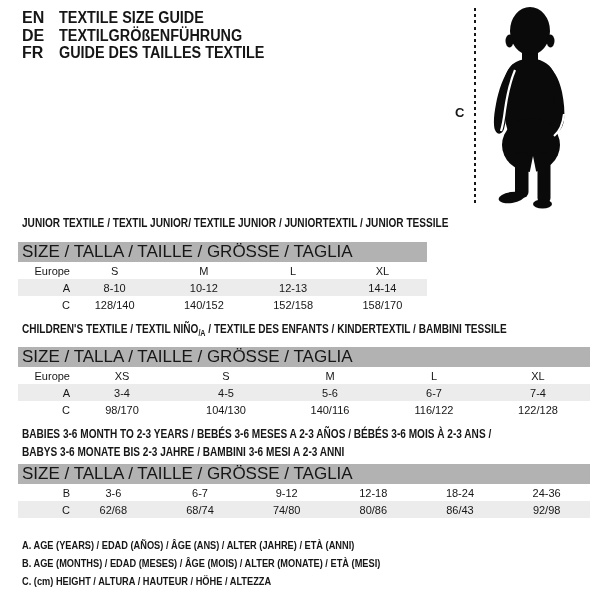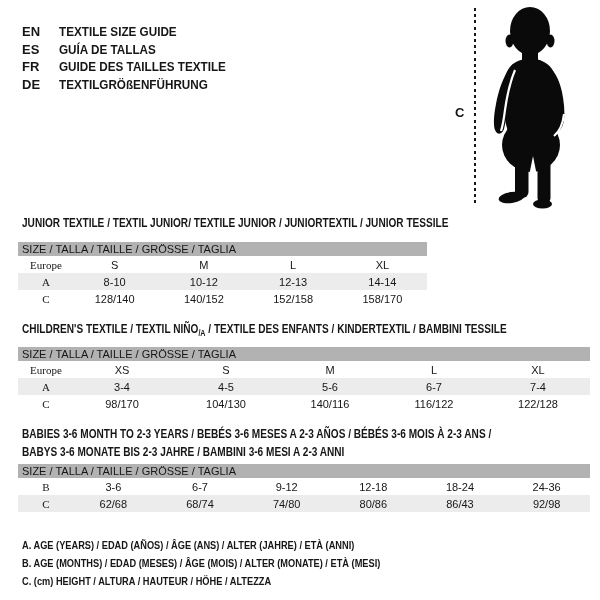--- a/index.html
+++ b/index.html
@@ -3,21 +3,21 @@
 <meta charset="utf-8">
 <style>
   html,body { margin:0; padding:0; }
   body {
     width:600px; height:600px; position:relative; background:#ffffff;
     font-family:"Liberation Sans", sans-serif; color:#161616;
     -webkit-font-smoothing:antialiased;
   }
 
   
-  .lang-list { position:absolute; left:22px; top:9px; font-weight:bold; font-size:13px; line-height:17.5px;margin-top:14px; }
+  .lang-list { position:absolute; left:22px; top:9px; font-weight:bold; font-size:16px; line-height:17.5px; }
   .lang-row { display:flex; }
   .lang-code { width:37px; flex:0 0 37px; }
   .lang-title { display:inline-block; transform:scaleX(.9); transform-origin:0 50%; white-space:nowrap; }
 
   
   .height-line {
     position:absolute; left:474px; top:8px; width:2px; height:198px;
     background:repeating-linear-gradient(to bottom, #161616 0 3px, transparent 3px 6.2px);
   }
   .height-label { position:absolute; left:455px; top:105px; font-weight:bold; font-size:13px; }
@@ -37,51 +37,47 @@
   .size-table {
     position:absolute; left:18px; border-collapse:collapse; table-layout:fixed;
     font-size:11px; color:#161616;
   }
   #junior-table   { top:242px; width:409px; }
   #children-table { top:347px; width:572px; }
   #babies-table   { top:464px; width:572px; }
   .size-table col.label-col { width:52px; }
   .size-table th {
     background:#b2b2b2; font-weight:normal; text-align:left;
-    height:14px; padding:0 0 0 4px; font-size:11px;
+    height:14px; padding:0 0 0 4px; font-size:17px;
   }
   .size-table td { height:17px; padding:0; text-align:center; }
-  .size-table td:first-child { text-align:center; padding-left:4px;font-family:Liberation Serif, serif; }
+  .size-table td:first-child { text-align:right; padding-left:4px; }
   .size-table tbody tr:nth-child(even) td { background:#ececec; }
 
   
   .footnotes {
     position:absolute; left:22px; top:536px; font-weight:bold; font-size:11px;
     line-height:18px; transform:scaleX(.84); transform-origin:0 0;
   }
 </style>
 </head>
 <body>
 
 <div class="lang-list">
   <div class="lang-row">
     <span class="lang-code">EN</span>
     <span class="lang-title">TEXTILE SIZE GUIDE</span>
   </div>
   <div class="lang-row">
-    <span class="lang-code">ES</span>
-    <span class="lang-title">GUÍA DE TALLAS</span>
+    <span class="lang-code">DE</span>
+    <span class="lang-title">TEXTILGRÖßENFÜHRUNG</span>
   </div>
   <div class="lang-row">
     <span class="lang-code">FR</span>
     <span class="lang-title">GUIDE DES TAILLES TEXTILE</span>
-  </div>
-  <div class="lang-row">
-    <span class="lang-code">DE</span>
-    <span class="lang-title">TEXTILGRÖßENFÜHRUNG</span>
   </div>
 </div>
 
 <div class="height-line"></div>
 <div class="height-label">C</div>
 
 <svg class="baby-svg" width="102" height="206" viewBox="0 0 102 206" aria-hidden="true">
   <g fill="#0a0a0a" stroke="none">
 
     <path d="M34 58 C26 62 22 72 21 84 C20 100 22 114 26 128 L74 128 C77 112 78 96 76 84 C74 70 70 62 62 58 C52 53 42 54 34 58 Z"></path>

